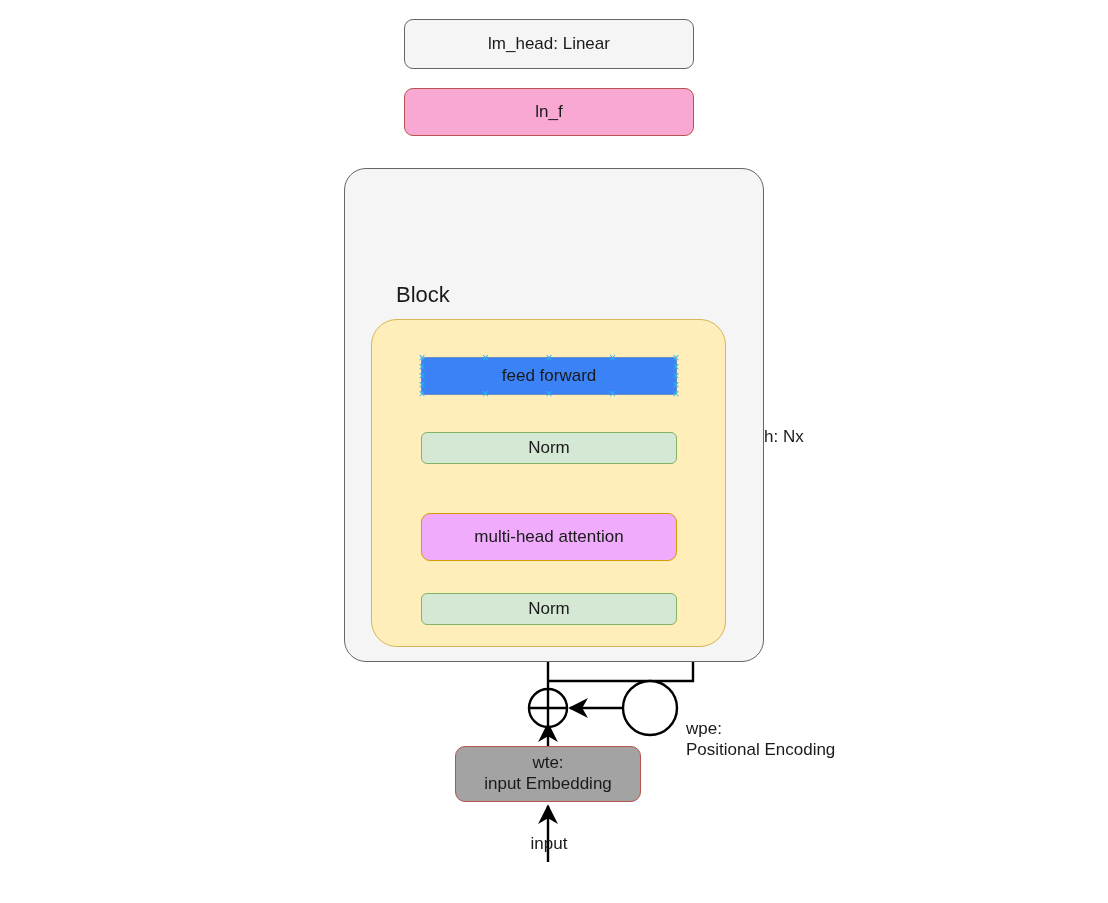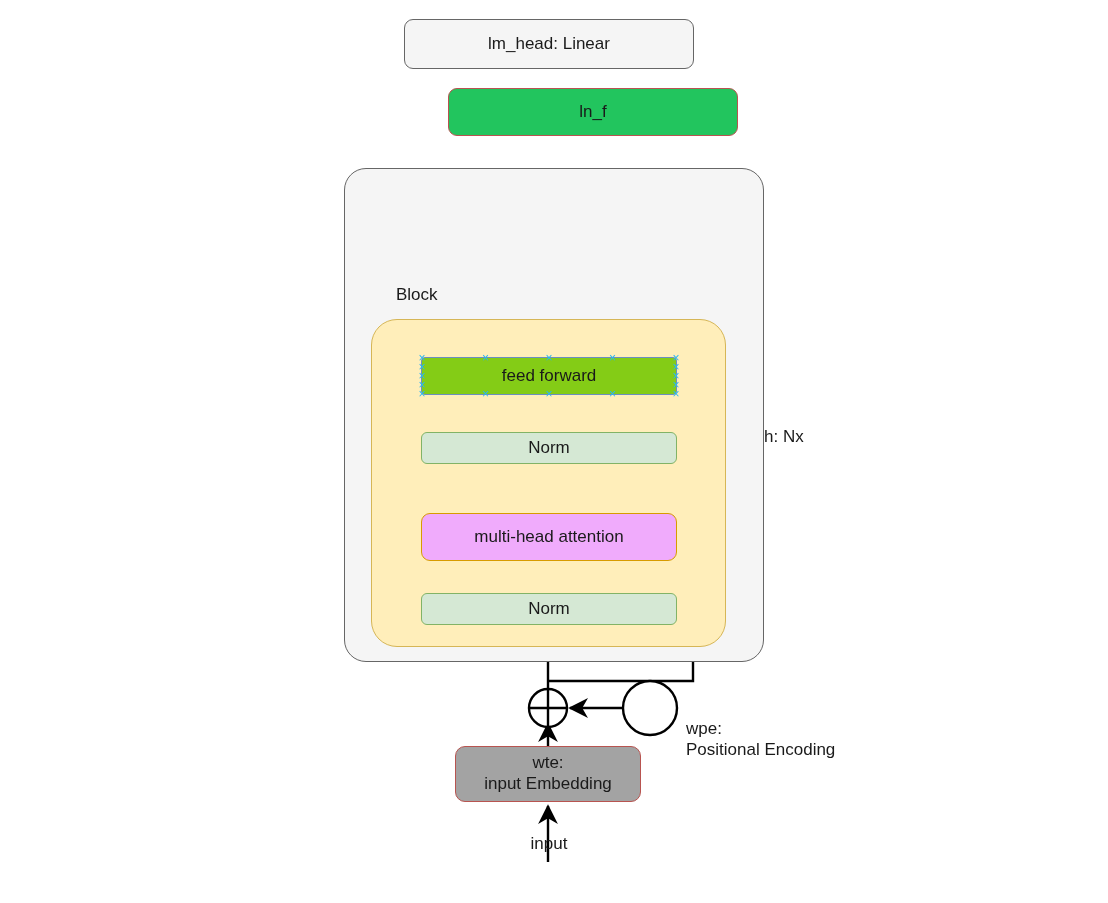--- a/index.html
+++ b/index.html
@@ -34,50 +34,49 @@
   }
   
   .n-lmhead {
     left: 404px; top: 19px; width: 290px; height: 50px;
     background: #f5f5f5;
     border: 1.6px solid #666666;
     border-radius: 9px;
   }
   .n-lnf {
     left: 404px; top: 88px; width: 290px; height: 48px;
-    background: #22c55e;
+    background: #f9a8d4;
     border: 1.4px solid #b85450;
     border-radius: 9px;
-    margin-left: 44px;
   }
   .n-outer {
     left: 344px; top: 168px; width: 420px; height: 494px;
     background: #f5f5f5;
     border: 1.6px solid #666666;
     border-radius: 22px;
   }
   .n-block {
     left: 371px; top: 319px; width: 355px; height: 328px;
     background: #ffeeba;
     border: 1.6px solid #d6b656;
     border-radius: 26px;
   }
   .n-blocklabel {
     left: 396px; top: 283px; width: 120px; height: 24px;
     justify-content: flex-start;
-    font-size: 17px;
+    font-size: 22px;
   }
   .n-hnx {
     left: 764px; top: 425px; width: 110px; height: 24px;
     justify-content: flex-start;
     font-size: 17px;
   }
   .n-ff {
     left: 421px; top: 357px; width: 256px; height: 38px;
-    background: #84cc16;
+    background: #3b82f6;
     border: 1.2px solid #6c8ebf;
     border-radius: 4px;
   }
   .n-norm1 {
     left: 421px; top: 432px; width: 256px; height: 32px;
     background: #d5e8d4;
     border: 1.3px solid #82b366;
     border-radius: 6px;
   }
   .n-mha {

